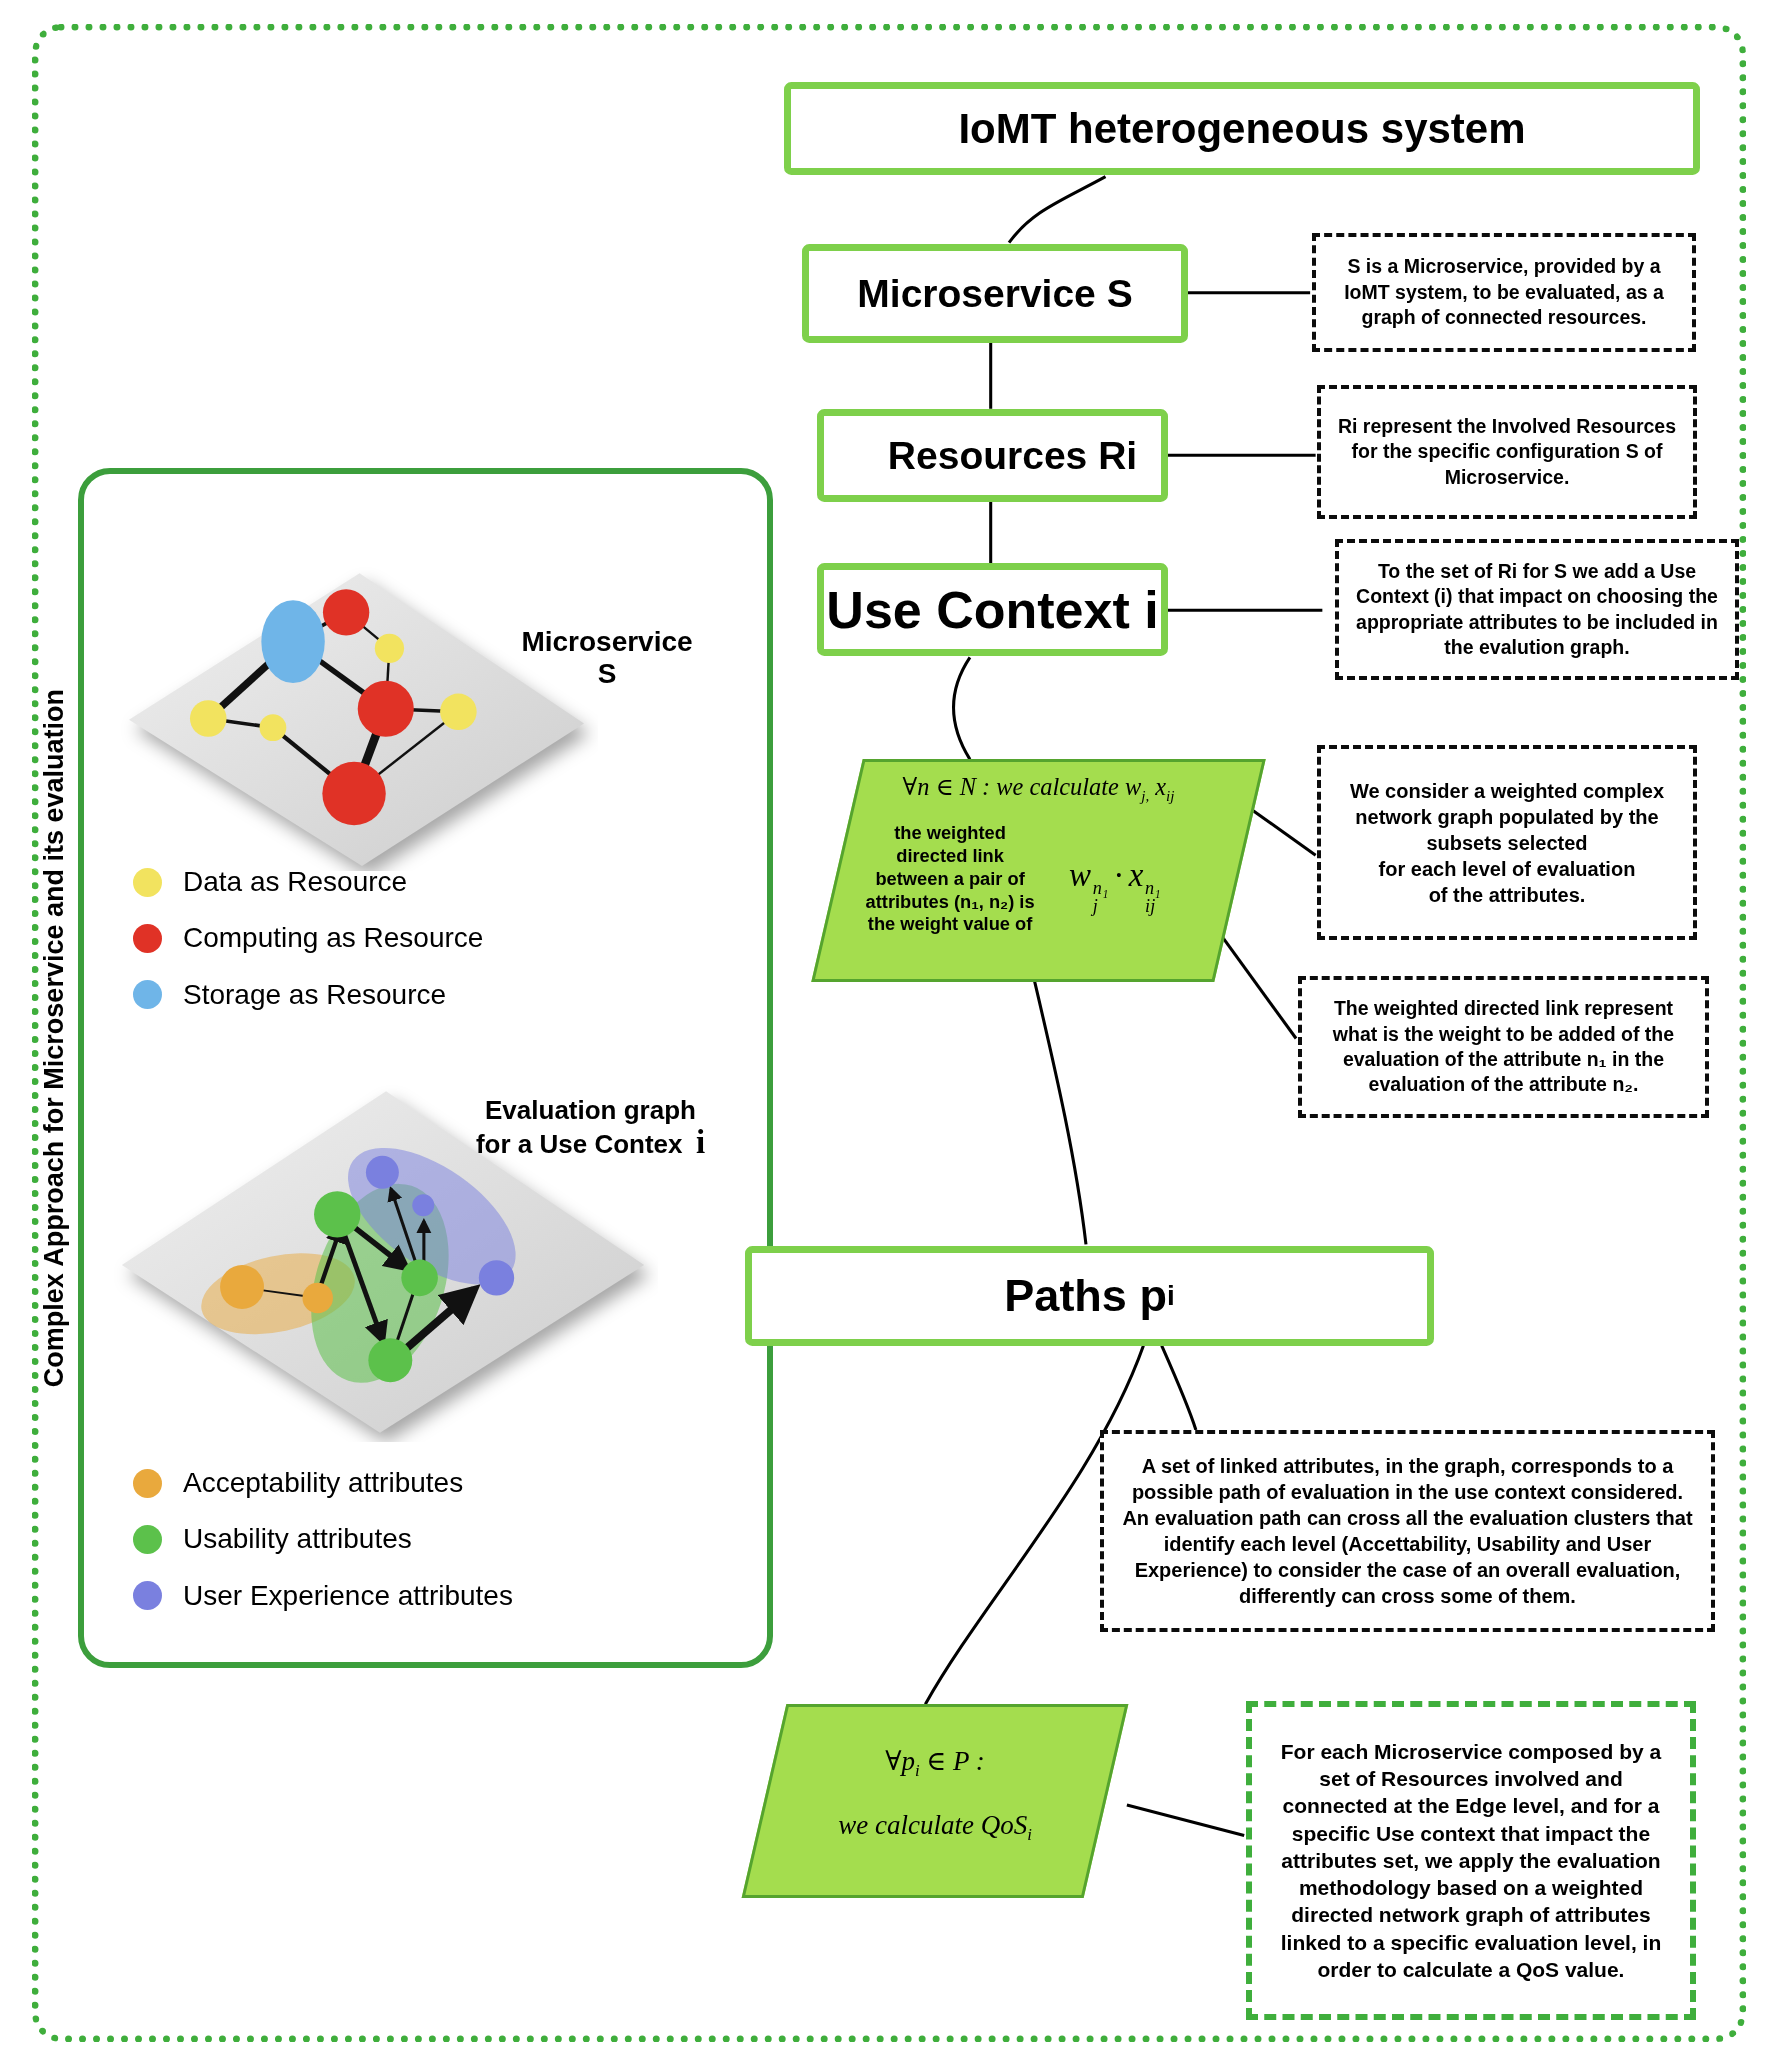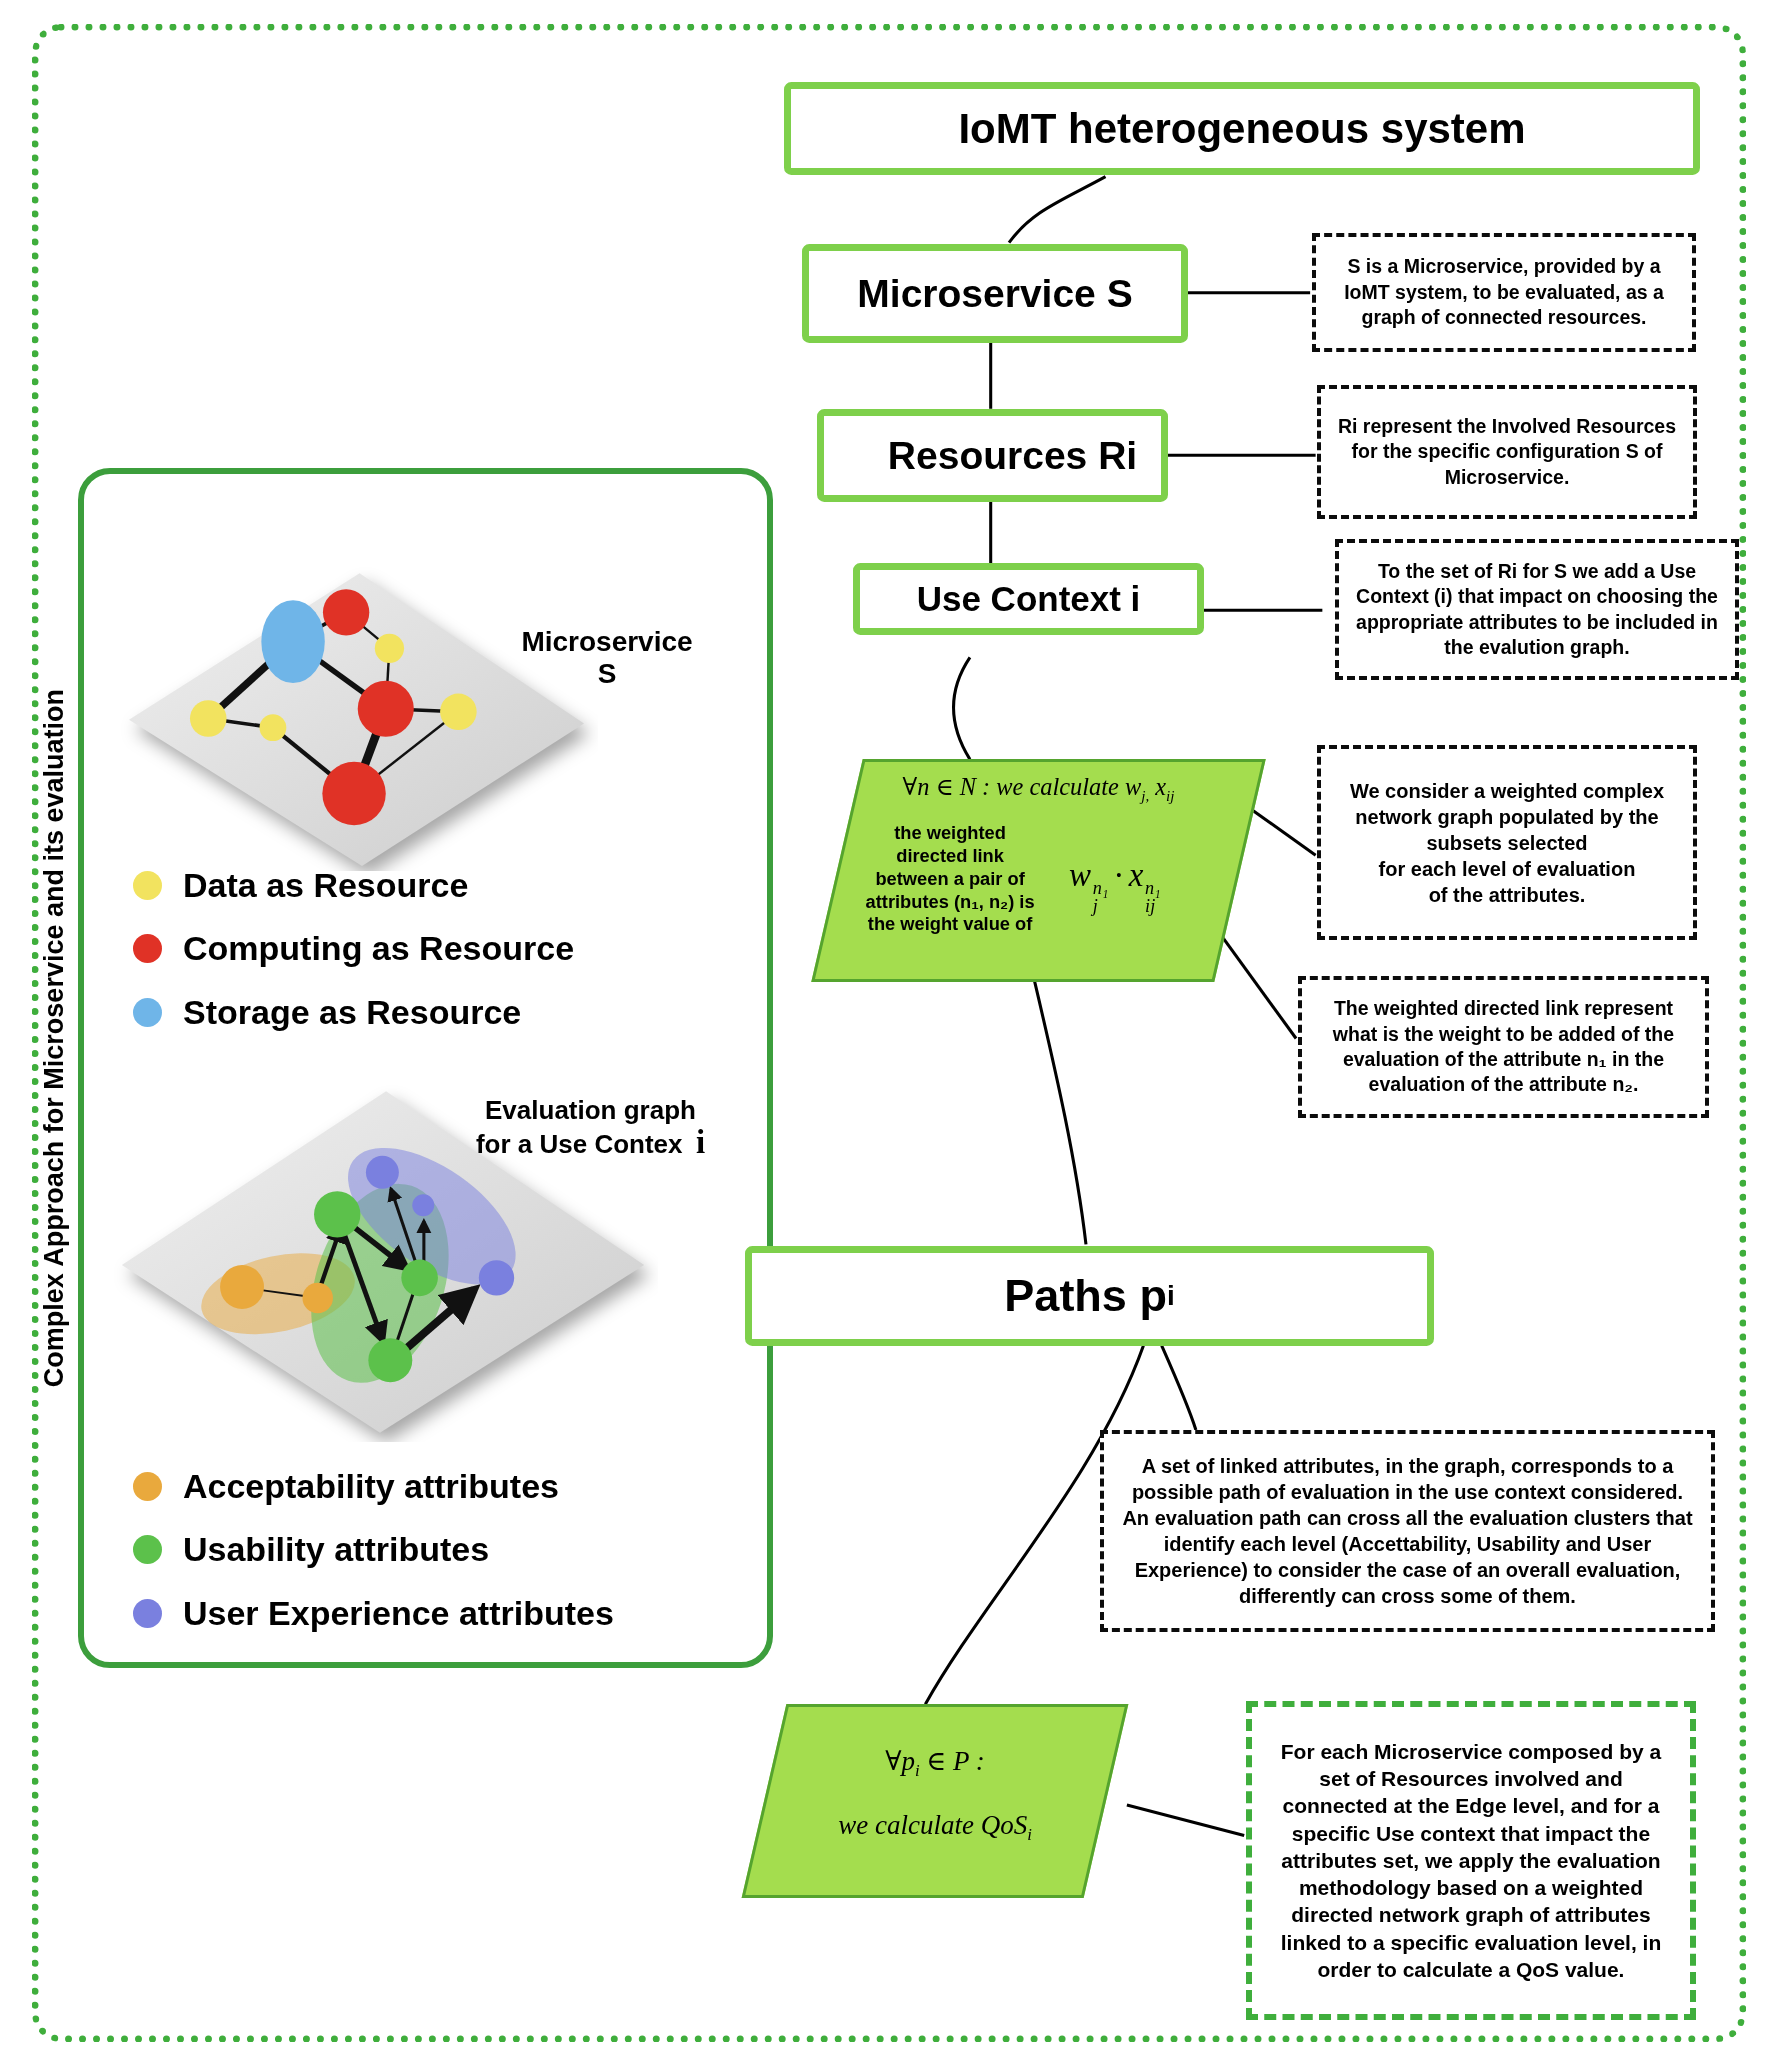--- a/index.html
+++ b/index.html
@@ -41,31 +41,31 @@
   .legend1{top:392px;}
   .legend2{top:993px;}
   .legend-row{display:flex;align-items:center;gap:21px;}
   .dot{width:29px;height:29px;border-radius:50%;flex:0 0 auto;}
   .dot-yellow{background:#f2e35f;}
   .dot-red{background:#e03226;}
   .dot-blue{background:#6fb5e8;}
   .dot-orange{background:#e9a93d;}
   .dot-green{background:#5cc14b;}
   .dot-purple{background:#7a80df;}
-  .legend-label{font-weight:bold;font-size:34px;}
+  .legend-label{font-weight:normal;font-size:28px;}
 
   
   .flow-box{
     position:absolute;border:7.3px solid var(--box-green);border-radius:7.3px;background:#fff;
     display:flex;align-items:center;justify-content:center;font-weight:bold;box-sizing:border-box;
   }
   .fb-iomt{left:784px;top:82px;width:916px;height:93px;font-size:42px;}
   .fb-micro{left:802px;top:244px;width:386px;height:99px;font-size:39px;}
   .fb-res{left:817px;top:409px;width:351px;height:93px;font-size:39px;padding-left:40px;}
-  .fb-ctx{left:817px;top:563px;width:351px;height:72px;font-size:35px;margin-left:36px;}
+  .fb-ctx{left:817px;top:563px;width:351px;height:93px;font-size:52px;}
   .fb-paths{left:745px;top:1246px;width:689px;height:100px;font-size:45px;}
   .fb-paths sub{font-size:0.62em;}
 
   
   .note{
     position:absolute;border:4.3px dashed var(--note-black);background:#fff;box-sizing:border-box;
     display:flex;align-items:center;justify-content:center;text-align:center;
     font-weight:bold;font-size:19.5px;line-height:1.3;padding:9.8px 13.4px;white-space:pre-line;
   }
   .note1{left:1312px;top:233px;width:384px;height:119px;}

